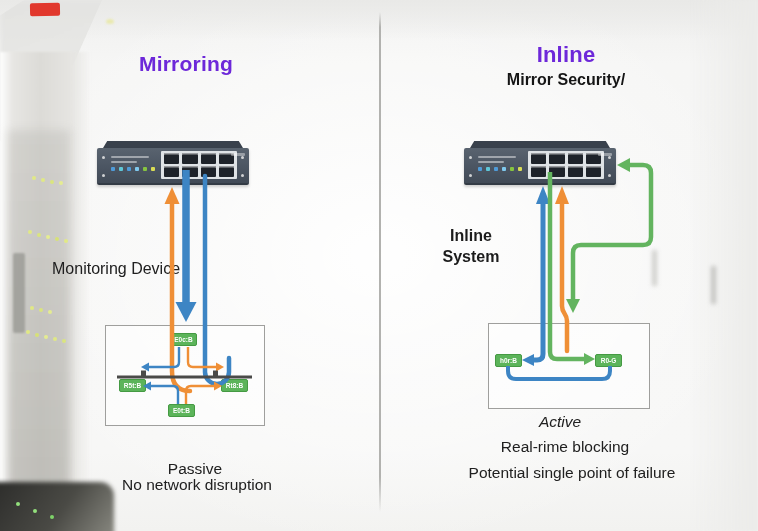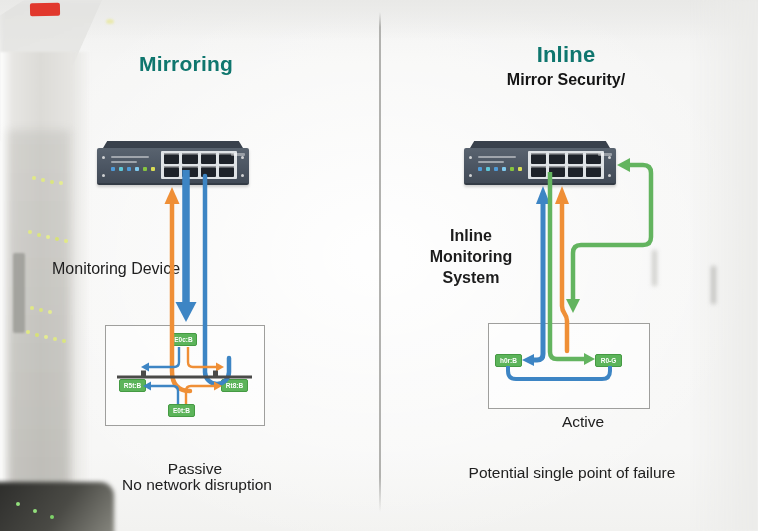--- a/index.html
+++ b/index.html
@@ -39,21 +39,21 @@
   .bg-bar-b{left:711px;top:266px;width:5px;height:38px;background:#b9b9b6;filter:blur(2px);opacity:.8;}
   .bg-yellow-dot{left:106px;top:19px;width:8px;height:5px;background:#e9e9a0;border-radius:50%;
      filter:blur(1px);opacity:.8;}
   .red-marker{left:30px;top:3px;width:30px;height:13px;background:#e1382d;border-radius:2px;
      transform:rotate(-1deg);}
   .divider{left:379px;top:12px;width:2px;height:500px;
      background:linear-gradient(180deg,rgba(178,178,175,0),#b2b2af 3%,#b2b2af 93%,rgba(178,178,175,0));}
 
   
   .t{position:absolute;text-align:center;white-space:nowrap;}
-  .title{font-size:21px;font-weight:bold;letter-spacing:.2px;color:#0f766e;}
+  .title{font-size:21px;font-weight:bold;letter-spacing:.2px;color:#6d28d9;}
   .sub{font-size:16px;font-weight:bold;color:#151515;}
   .lbl{font-size:16px;color:#202020;}
   .foot{font-size:15.5px;color:#202020;}
 
   
   .switch{position:absolute;width:152px;height:44px;}
   .sw-top{position:absolute;left:6px;top:0;width:140px;height:7px;background:#39414c;
      clip-path:polygon(3% 0,97% 0,100% 100%,0 100%);}
   .sw-body{position:absolute;left:0;top:7px;width:152px;height:37px;border-radius:2px;
      background:linear-gradient(180deg,#59636f 0%,#4b5562 55%,#414a56 100%);
@@ -175,29 +175,29 @@
         <div class="sw-port"></div>
         <div class="sw-port"></div>
       </div>
       <div class="sw-taglabel"></div>
     </div>
   </div>
 
   <div class="abs" style="left:413px;top:225px;width:116px;text-align:center;font-size:16px;
        font-weight:bold;line-height:21px;">
     <div>Inline</div>
-    <div>Monitoring</div>
     <div>System</div>
   </div>
 
   <div class="devbox" style="left:488px;top:323px;width:160px;height:84px;"></div>
   <div class="ptag" style="left:495px;top:354px;">h0r:B</div>
   <div class="ptag" style="left:595px;top:354px;">R0-G</div>
 
-  <div class="t foot" style="left:493px;top:413px;width:180px;">Active</div>
+  <div class="t foot" style="left:470px;top:413px;width:180px;font-style:italic;">Active</div>
+  <div class="t foot" style="left:475px;top:438px;width:180px;">Real-rime blocking</div>
   <div class="t foot" style="left:452px;top:464px;width:240px;">Potential single point of failure</div>
 
   <svg class="flows" width="758" height="531" viewBox="0 0 758 531">
 
     <path d="M190,391 C181,391 172,387 172,371 L172,203" fill="none" stroke="#ef8f36" stroke-width="4.5" stroke-linecap="round"></path>
     <polygon points="164.5,204 179.5,204 172,187" fill="#ef8f36"></polygon>
 
     <path d="M186,170 L186,304" fill="none" stroke="#3d85c4" stroke-width="7.5"></path>
     <polygon points="175.5,302 196.5,302 186,322" fill="#3d85c4"></polygon>
 

